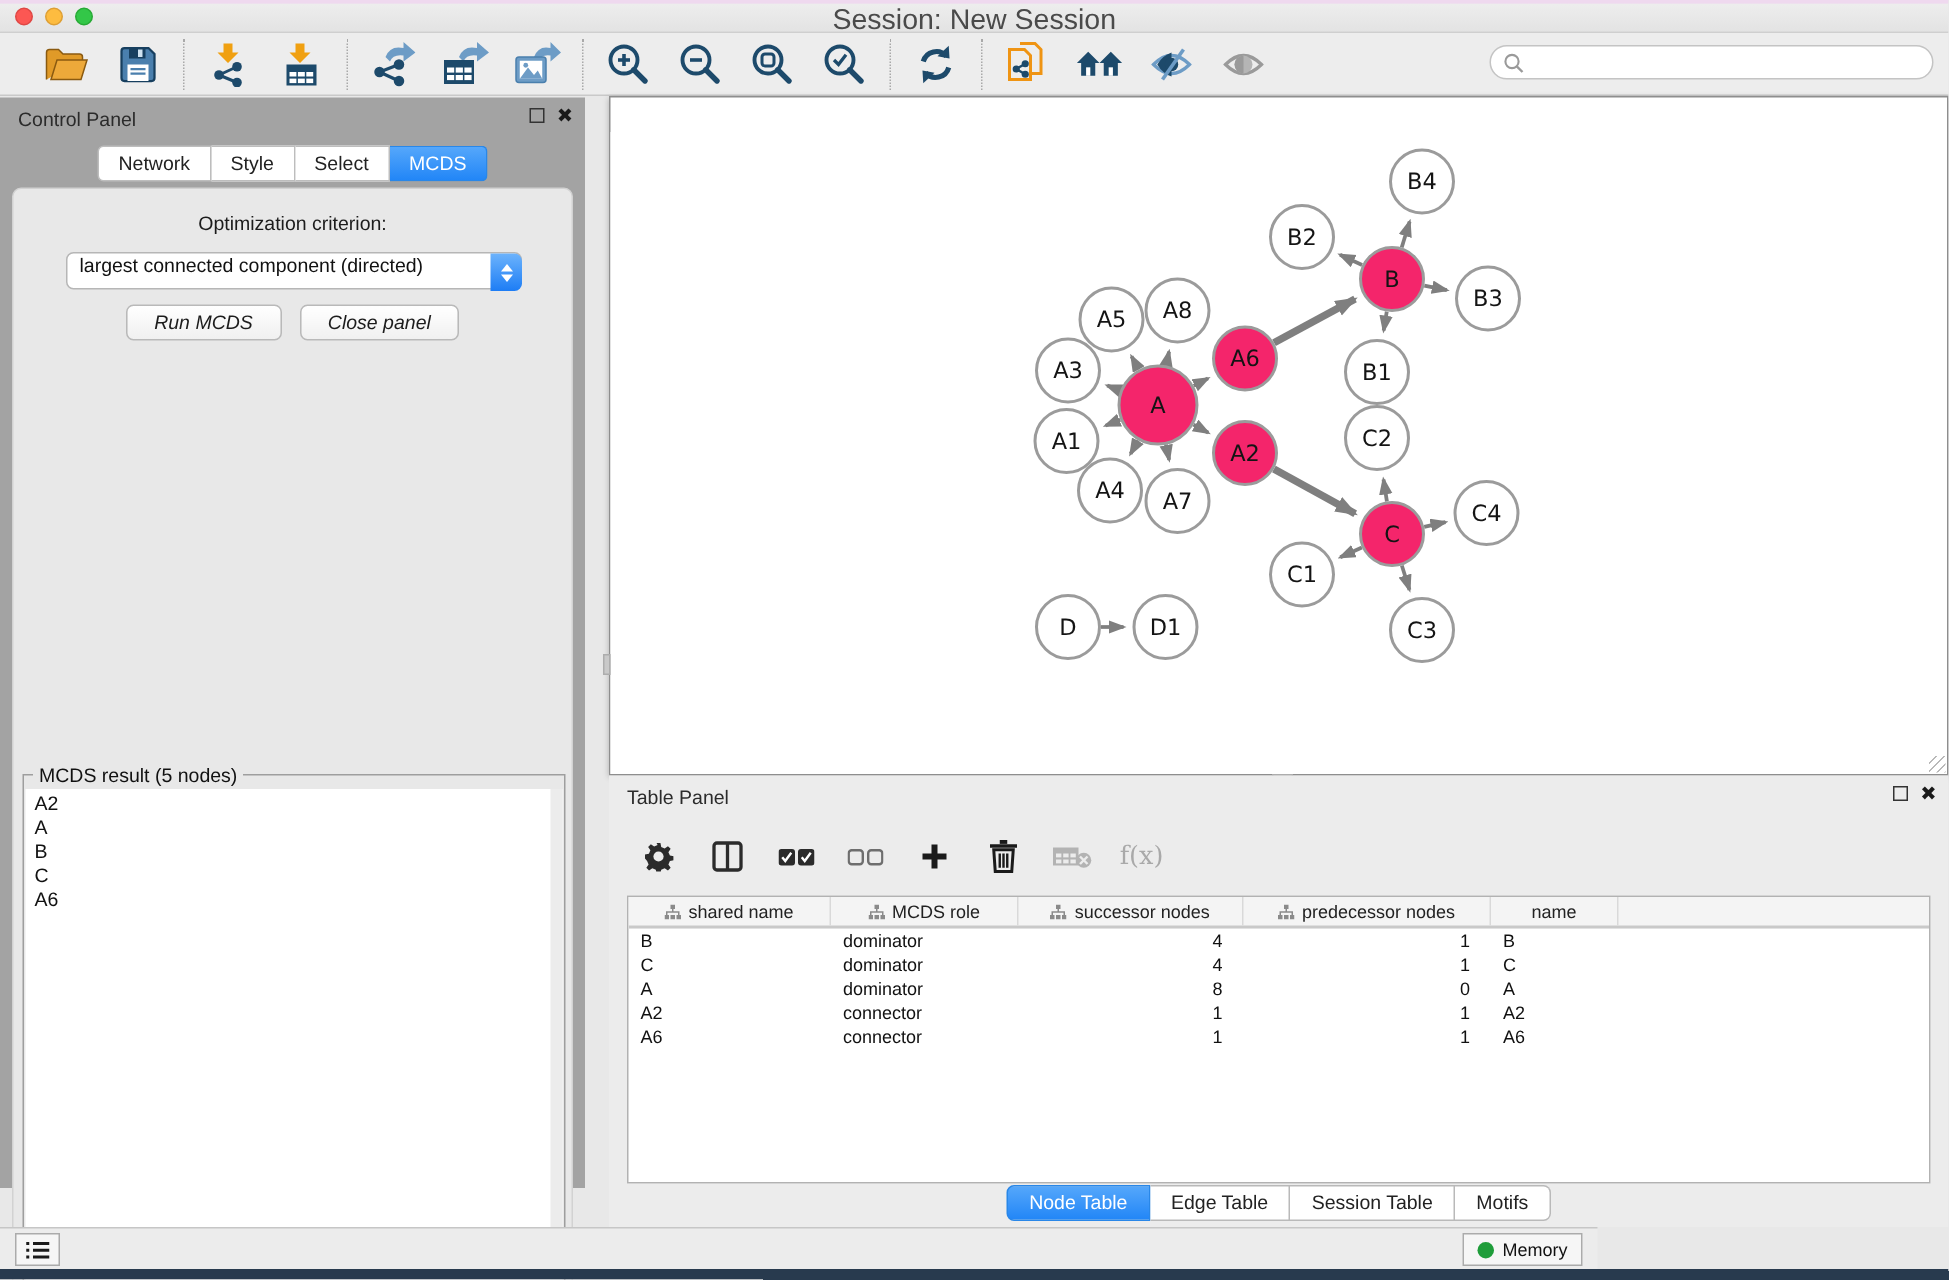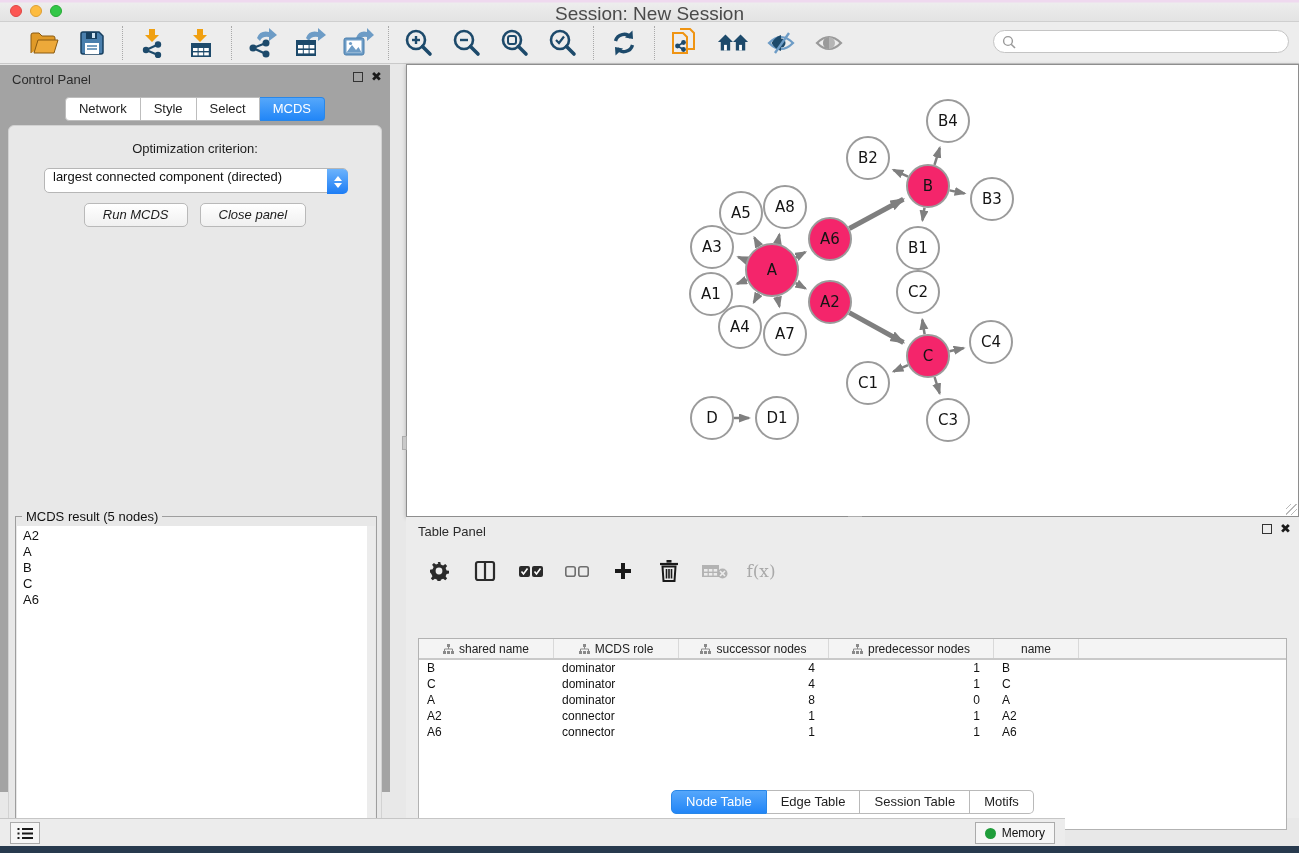--- a/index.html
+++ b/index.html
@@ -116,21 +116,21 @@
   .hthumb { position:absolute; left:441px; bottom:-5px; width:14px; height:5px; background:#c9c9c9; border:1px solid #adadad; }
   .grip { position:absolute; right:1px; bottom:1px; width:11px; height:11px;
     background:repeating-linear-gradient(135deg,transparent 0 3px,#b9b9b9 3px 4px); }
   
   .table-panel { position:absolute; left:406px; top:517px; width:893px; height:301px; background:#ececec; }
   .tp-toolbar { position:absolute; left:20px; top:36px; display:flex; align-items:center; gap:20px; height:36px; }
   .tp-ico { display:flex; align-items:center; justify-content:center; width:26px; height:26px; }
   .fx { font-family:"DejaVu Serif",serif; font-size:17px; color:#a9a9a9; }
   .tablebox {
     position:absolute; left:12px; top:80px; width:869px; height:192px;
-    background:#fff; border:1px solid #b2b2b2; overflow:hidden;margin-top:41px;
+    background:#fff; border:1px solid #b2b2b2; overflow:hidden;
   }
   .thead { display:flex; height:21px; background:#f4f4f4; border-bottom:2px solid #c9c9c9; }
   .th {
     display:flex; align-items:center; justify-content:center; gap:5px;
     font-size:12px; color:#222; border-right:1px solid #d9d9d9; height:100%;
   }
   .tbody .tr { display:flex; height:16px; }
   .td { font-size:12px; color:#111; padding:1px 8px 0; white-space:nowrap; overflow:hidden; }
   .td.num { text-align:right; padding-right:14px; }
   .tp-tabs { position:absolute; left:0; right:0; top:273px; display:flex; justify-content:center; }

